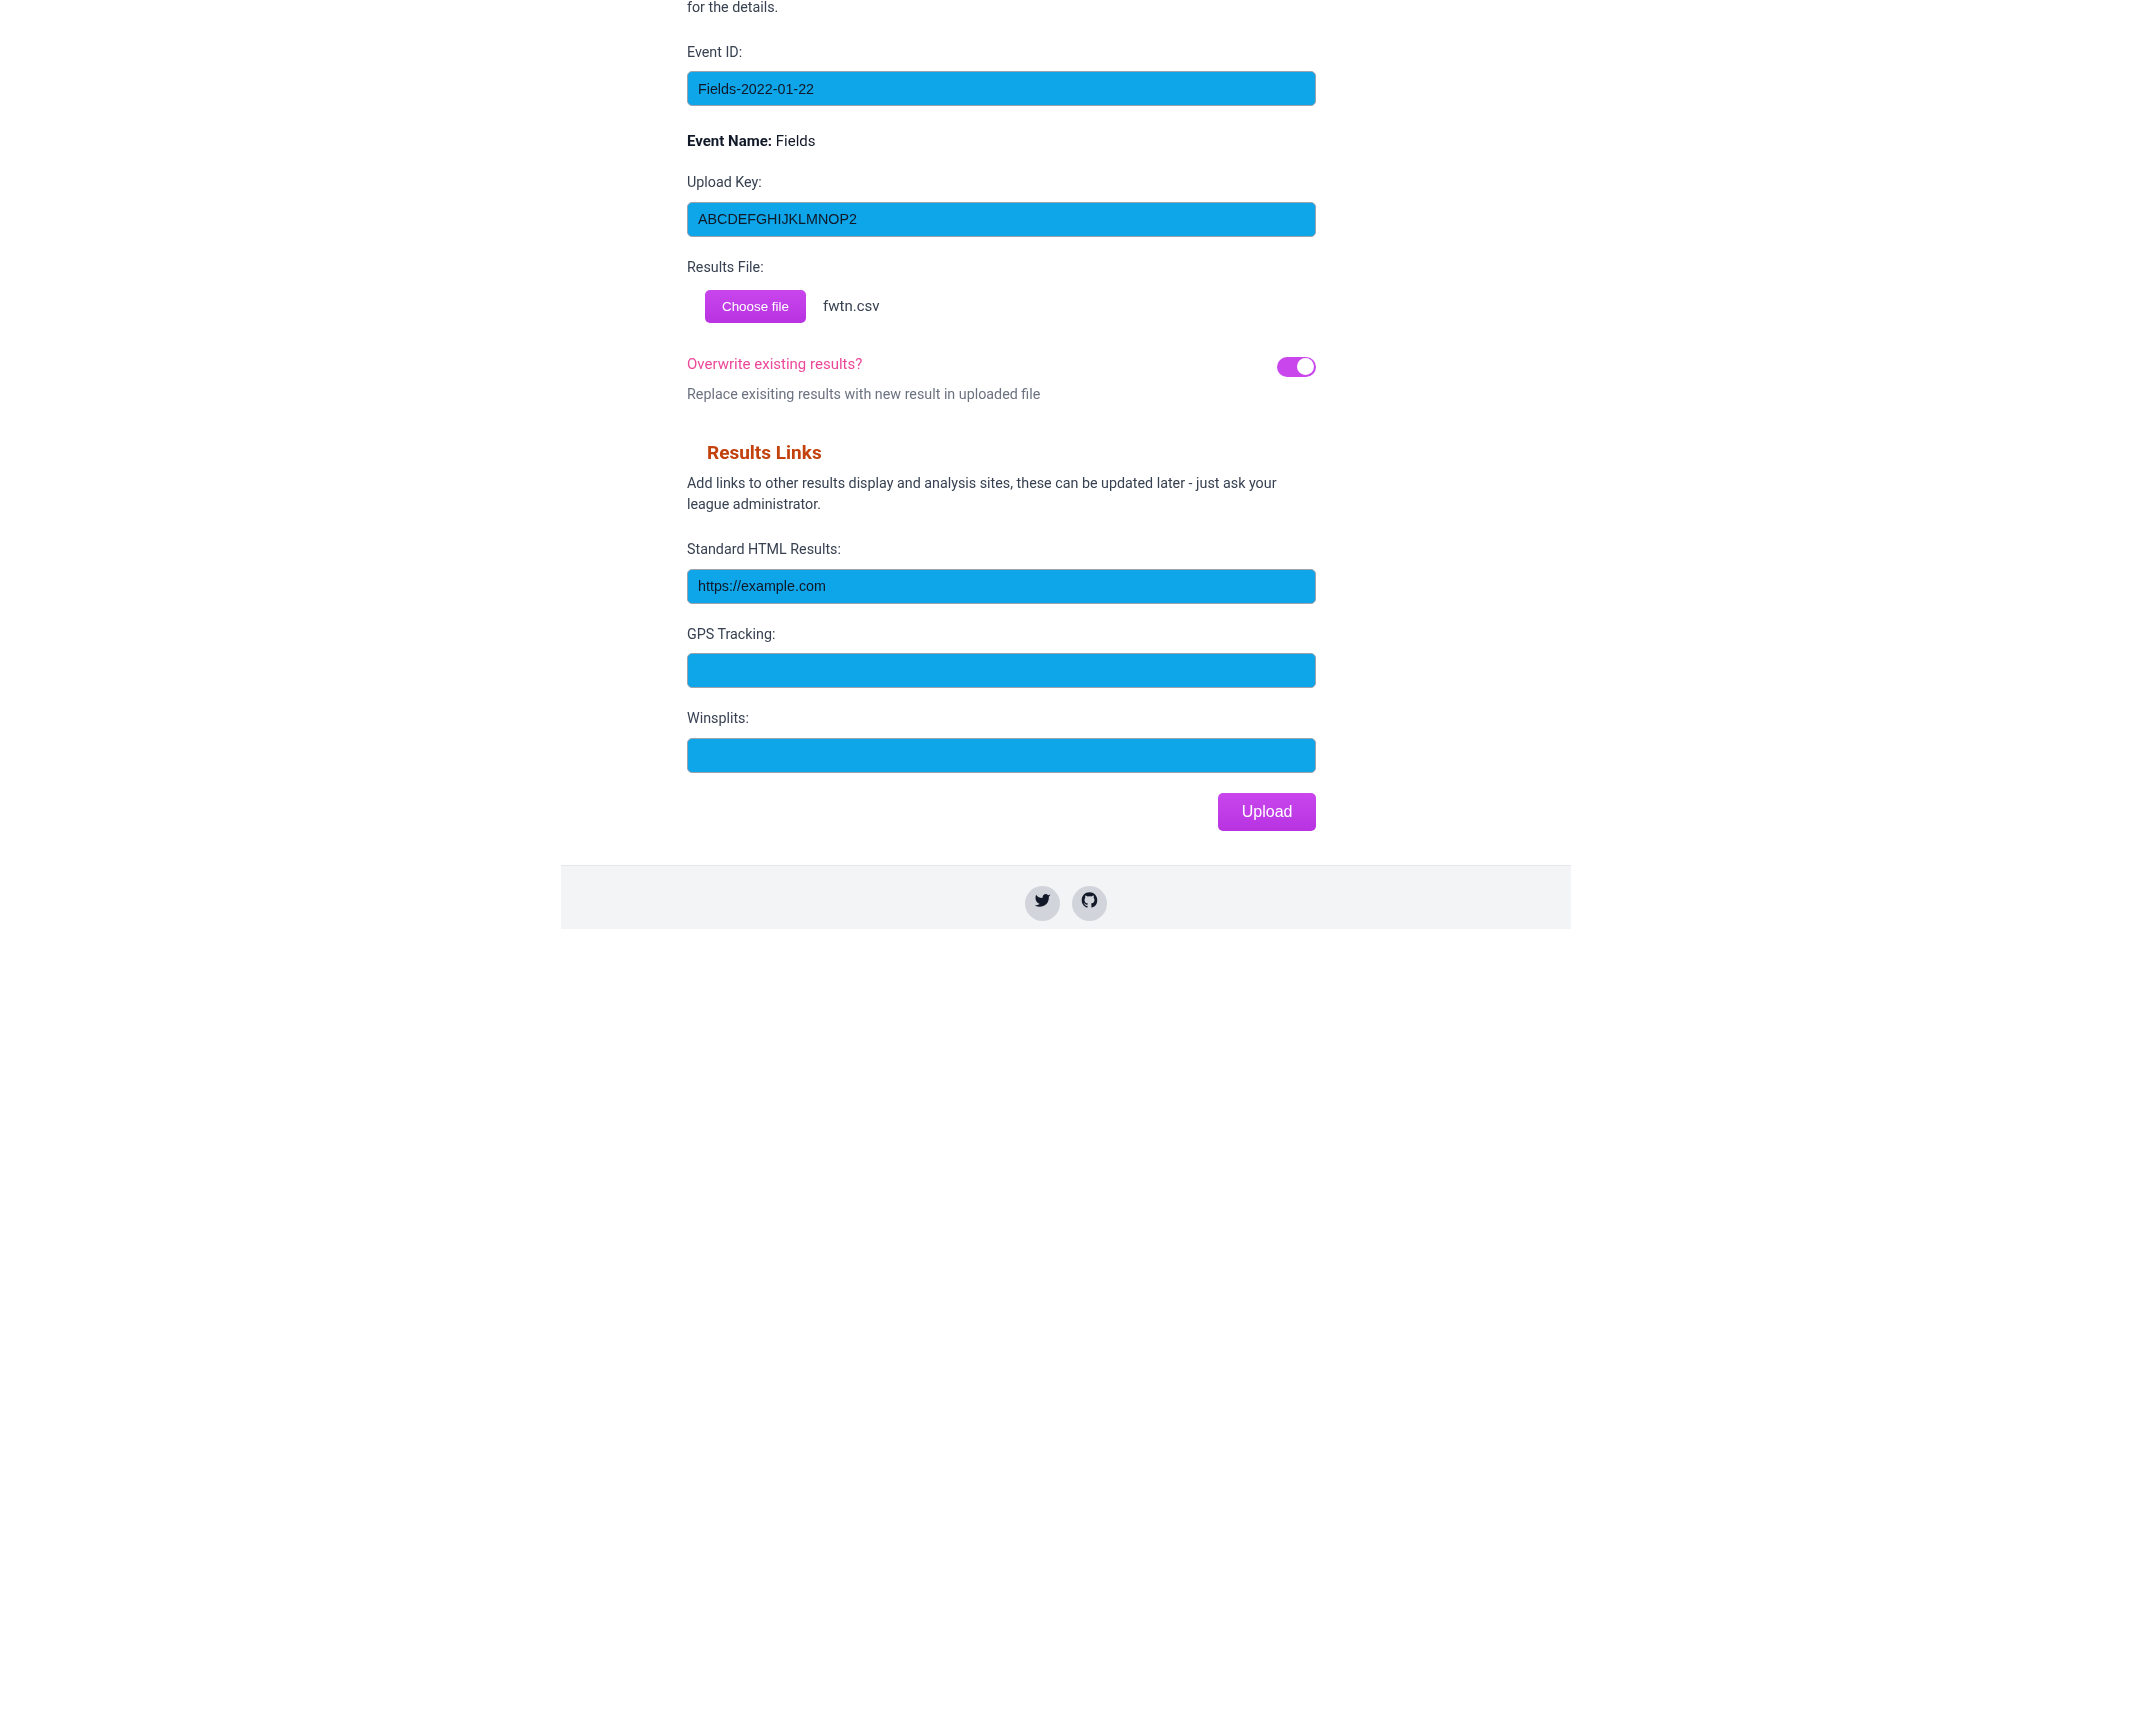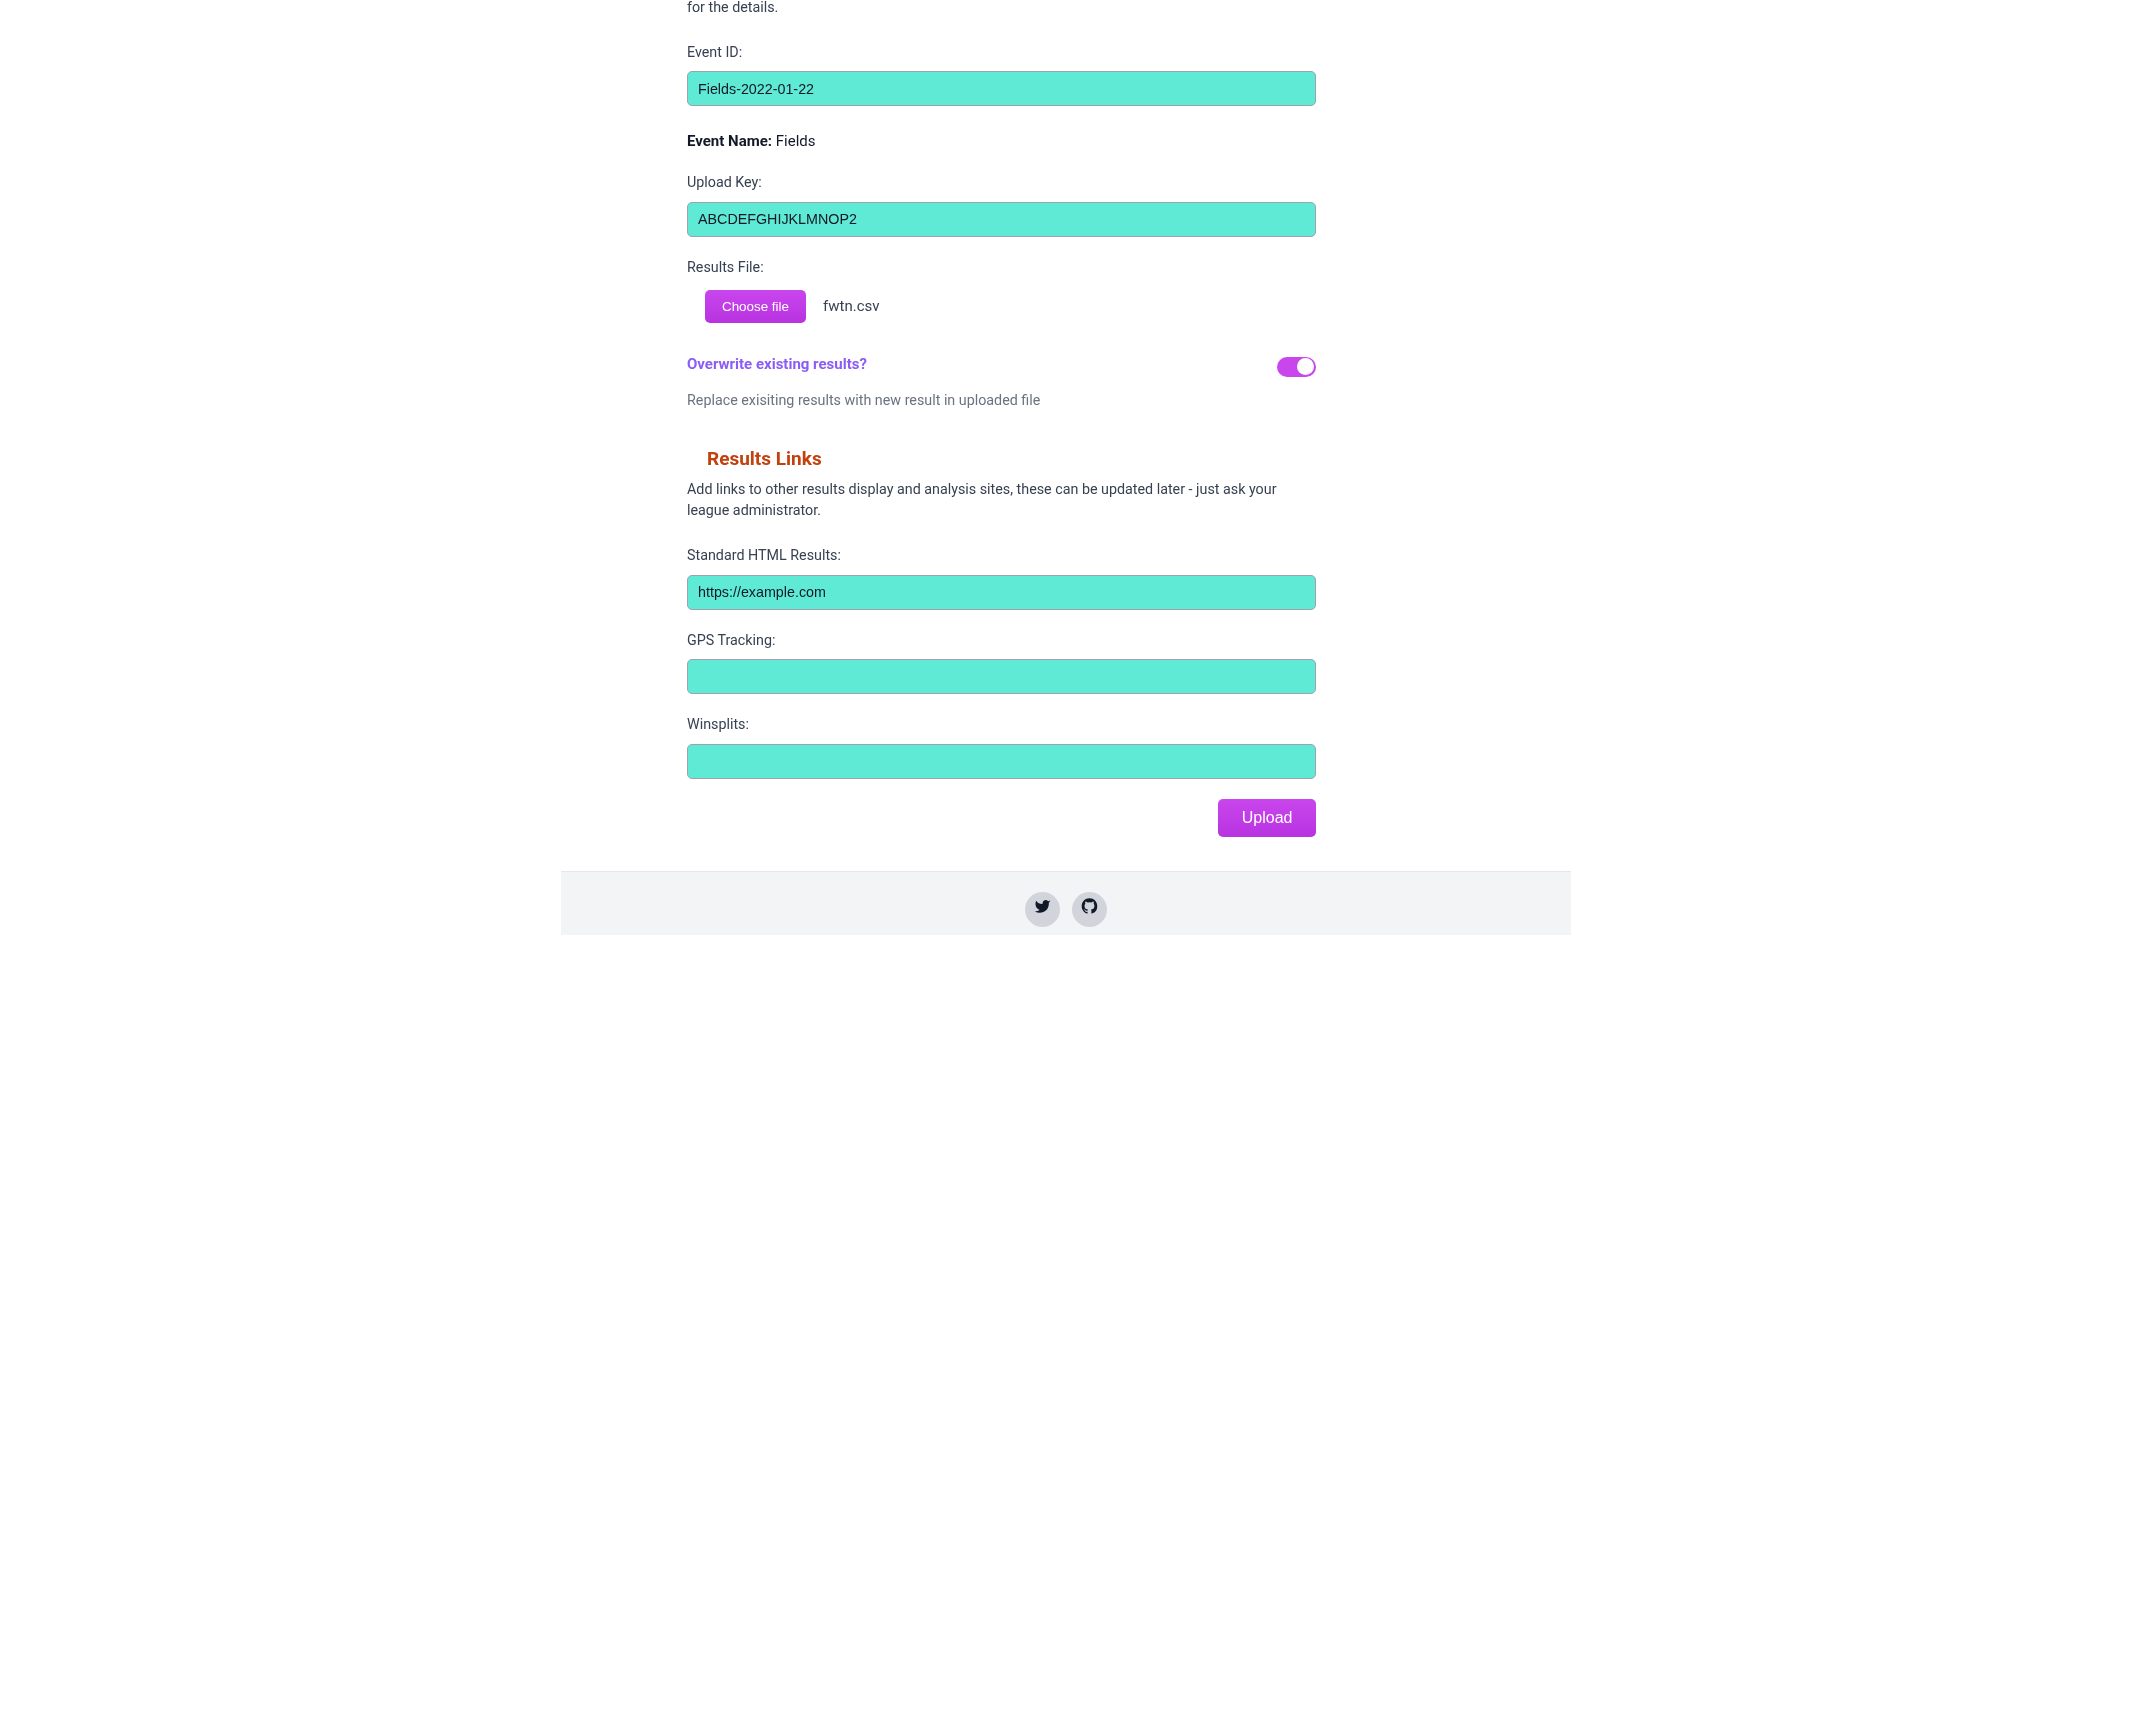--- a/index.html
+++ b/index.html
@@ -37,21 +37,21 @@
     color: #374151;
     font-size: 14.3px;
     margin-bottom: 8.4px;
   }
   .text-input {
     width: 100%;
     padding: 8.4px 10px;
     font-size: 14.3px;
     border: 0.8px solid #9ca3af;
     border-radius: 5px;
-    background: #5eead4;
+    background: #0ea5e9;
     color: #111827;
     outline: none;
   }
   .event-name-row {
     font-size: 15px;
     margin-bottom: 20px;
     padding-top: 3.4px;
   }
   .event-name-label {
     font-weight: 700;
@@ -87,24 +87,24 @@
     align-items: flex-start;
     justify-content: space-between;
     gap: 17px;
     margin-top: 30px;
     margin-bottom: 25px;
   }
   .toggle-text {
     flex: 1;
   }
   .toggle-title {
-    font-weight: 700;
+    font-weight: 400;
     font-size: 15px;
-    color: #8b5cf6;
-    margin-bottom: 14px;
+    color: #ec4899;
+    margin-bottom: 8px;
   }
   .toggle-desc {
     color: #6b7280;
     font-size: 14.3px;
   }
   .toggle {
     width: 39px;
     height: 20px;
     background: #c946ed;
     border-radius: 838px;

